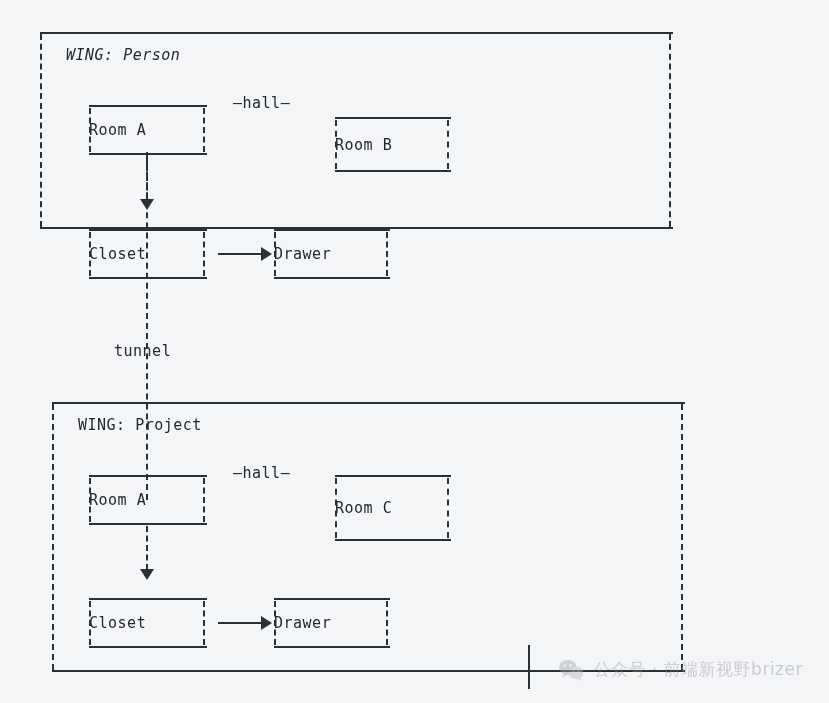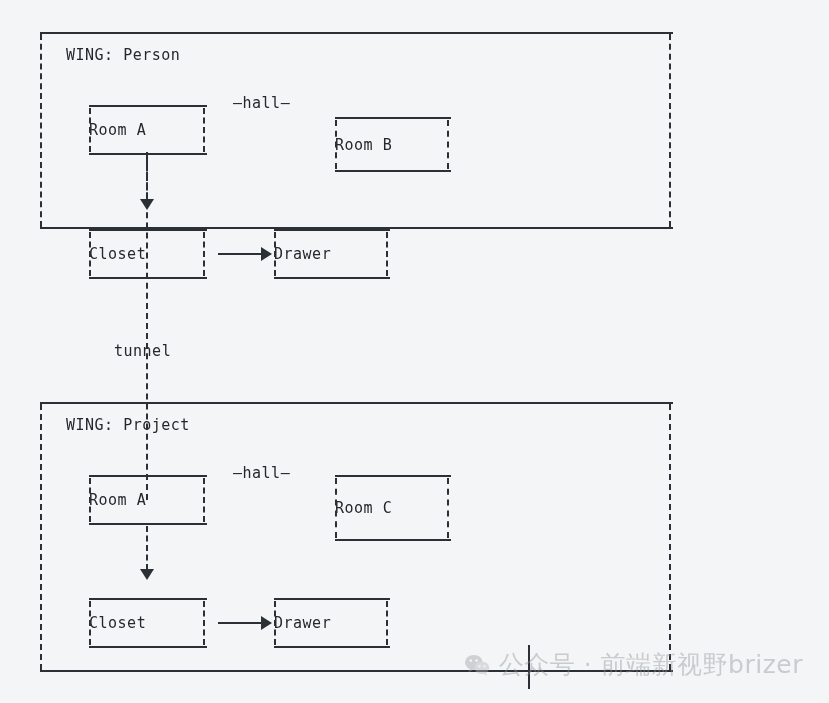--- a/index.html
+++ b/index.html
@@ -128,40 +128,40 @@
     right: 26px;
     bottom: 22px;
     display: flex;
     align-items: center;
     gap: 9px;
     opacity: 0.42;
     pointer-events: none;
   }
   .watermark-text {
     font-family: "DejaVu Sans", "Liberation Sans", sans-serif;
-    font-size: 25px;
+    font-size: 17px;
     color: #8e9299;
     white-space: nowrap;
     letter-spacing: 0.5px;
   }
   .wechat-icon {
     width: 26px;
     height: 22px;
     display: block;
   }
 </style>
 </head>
 <body>
 
 <div id="canvas">
 
   <div class="vline-dashed" style="left:146px; top:152px; height:348px;"></div>
   <div class="edge-label" style="left:114px; top:342px;">tunnel</div>
 
-  <div class="wing" style="left:40px; top:32px; width:633px; height:197px;">
+  <div class="wing" style="left:40px; top:32px; width:633px; height:197px;font-style:italic;">
     <div class="wing-title">WING: Person</div>
   </div>
 
   <div class="node" style="left:89px; top:105px; width:118px; height:50px;">
     <span>Room A</span>
   </div>
 
   <div class="edge-label" style="left:233px; top:94px;">—hall—</div>
 
   <div class="node" style="left:335px; top:117px; width:116px; height:55px;">
@@ -175,21 +175,21 @@
     <span>Closet</span>
   </div>
 
   <div class="hline-solid" style="left:218px; top:253px; width:45px;"></div>
   <div class="arrow-right" style="left:261px; top:247px;"></div>
 
   <div class="node" style="left:274px; top:229px; width:116px; height:50px;">
     <span>Drawer</span>
   </div>
 
-  <div class="wing" style="left:40px; top:402px; width:633px; height:270px;">
+  <div class="wing" style="left:52px; top:402px; width:633px; height:270px;">
     <div class="wing-title">WING: Project</div>
   </div>
 
   <div class="node" style="left:89px; top:475px; width:118px; height:50px;">
     <span>Room A</span>
   </div>
 
   <div class="edge-label" style="left:233px; top:464px;">—hall—</div>
 
   <div class="node" style="left:335px; top:475px; width:116px; height:66px;">

